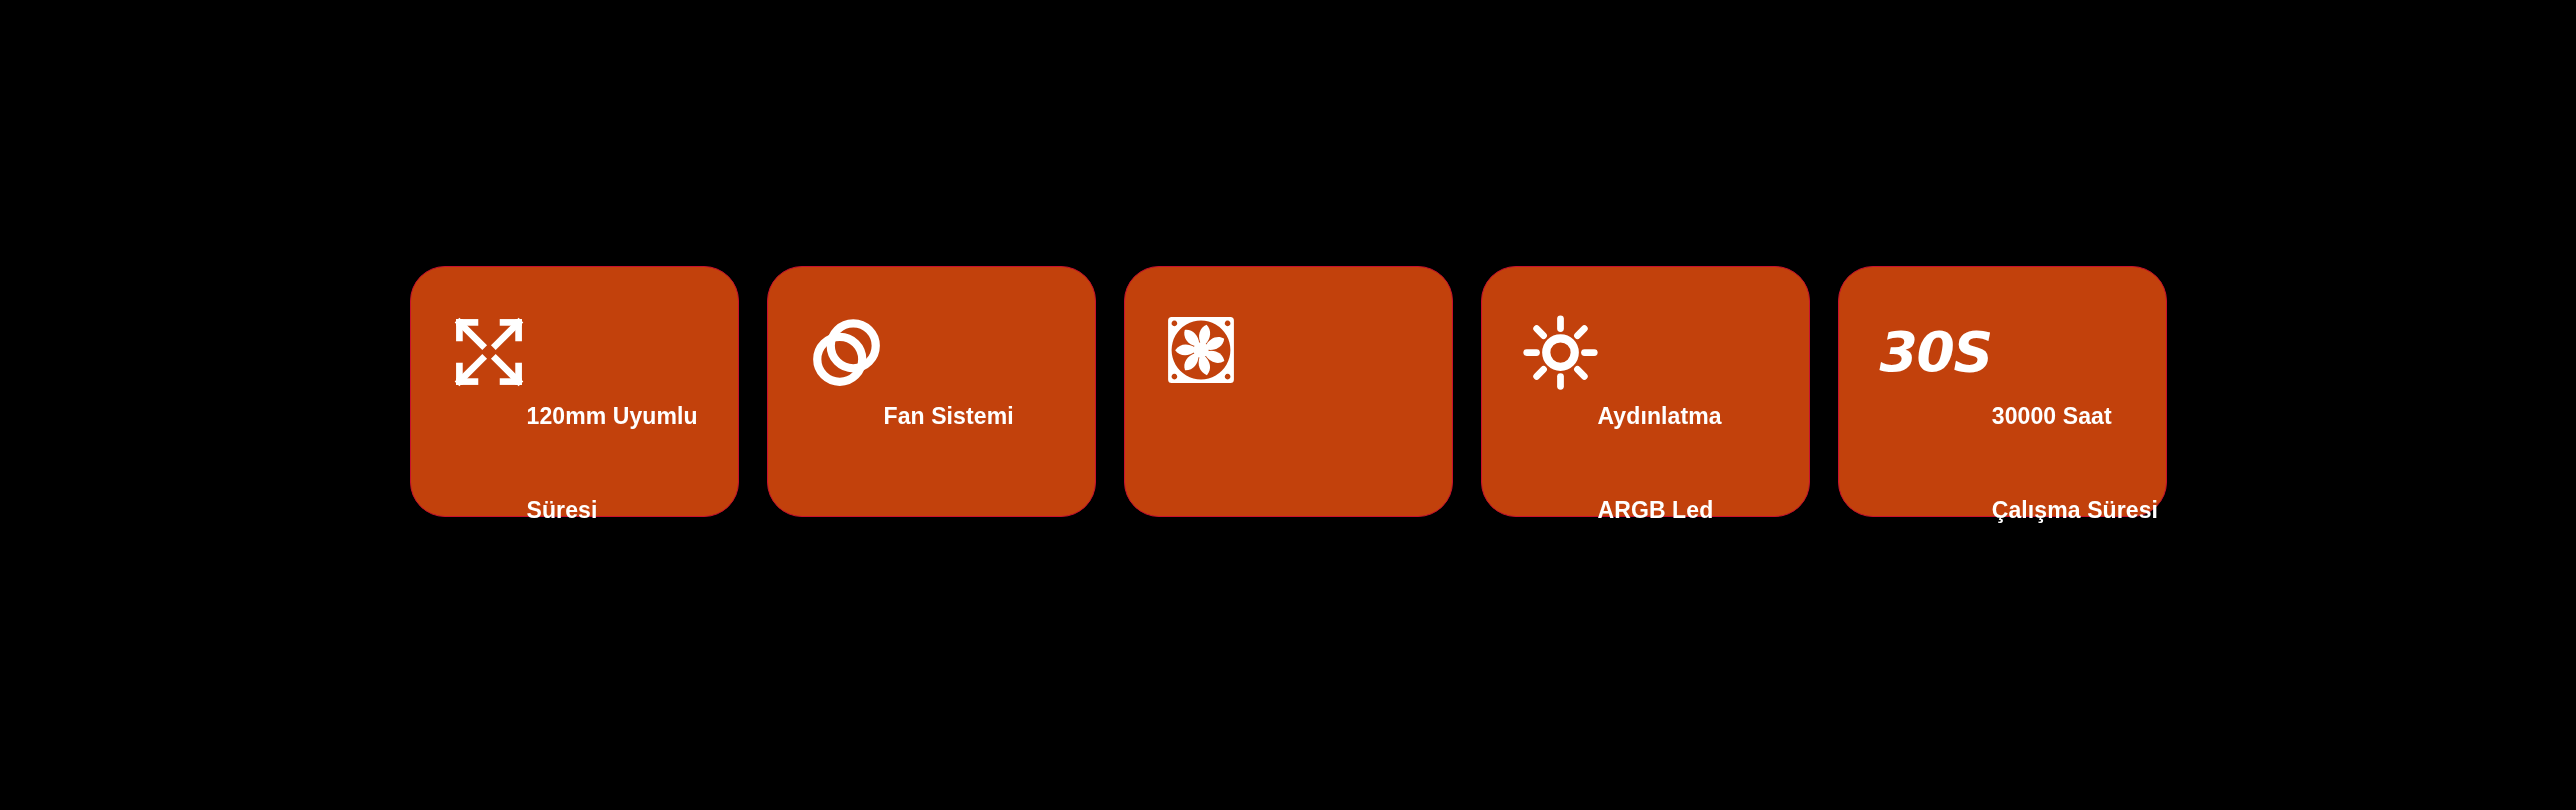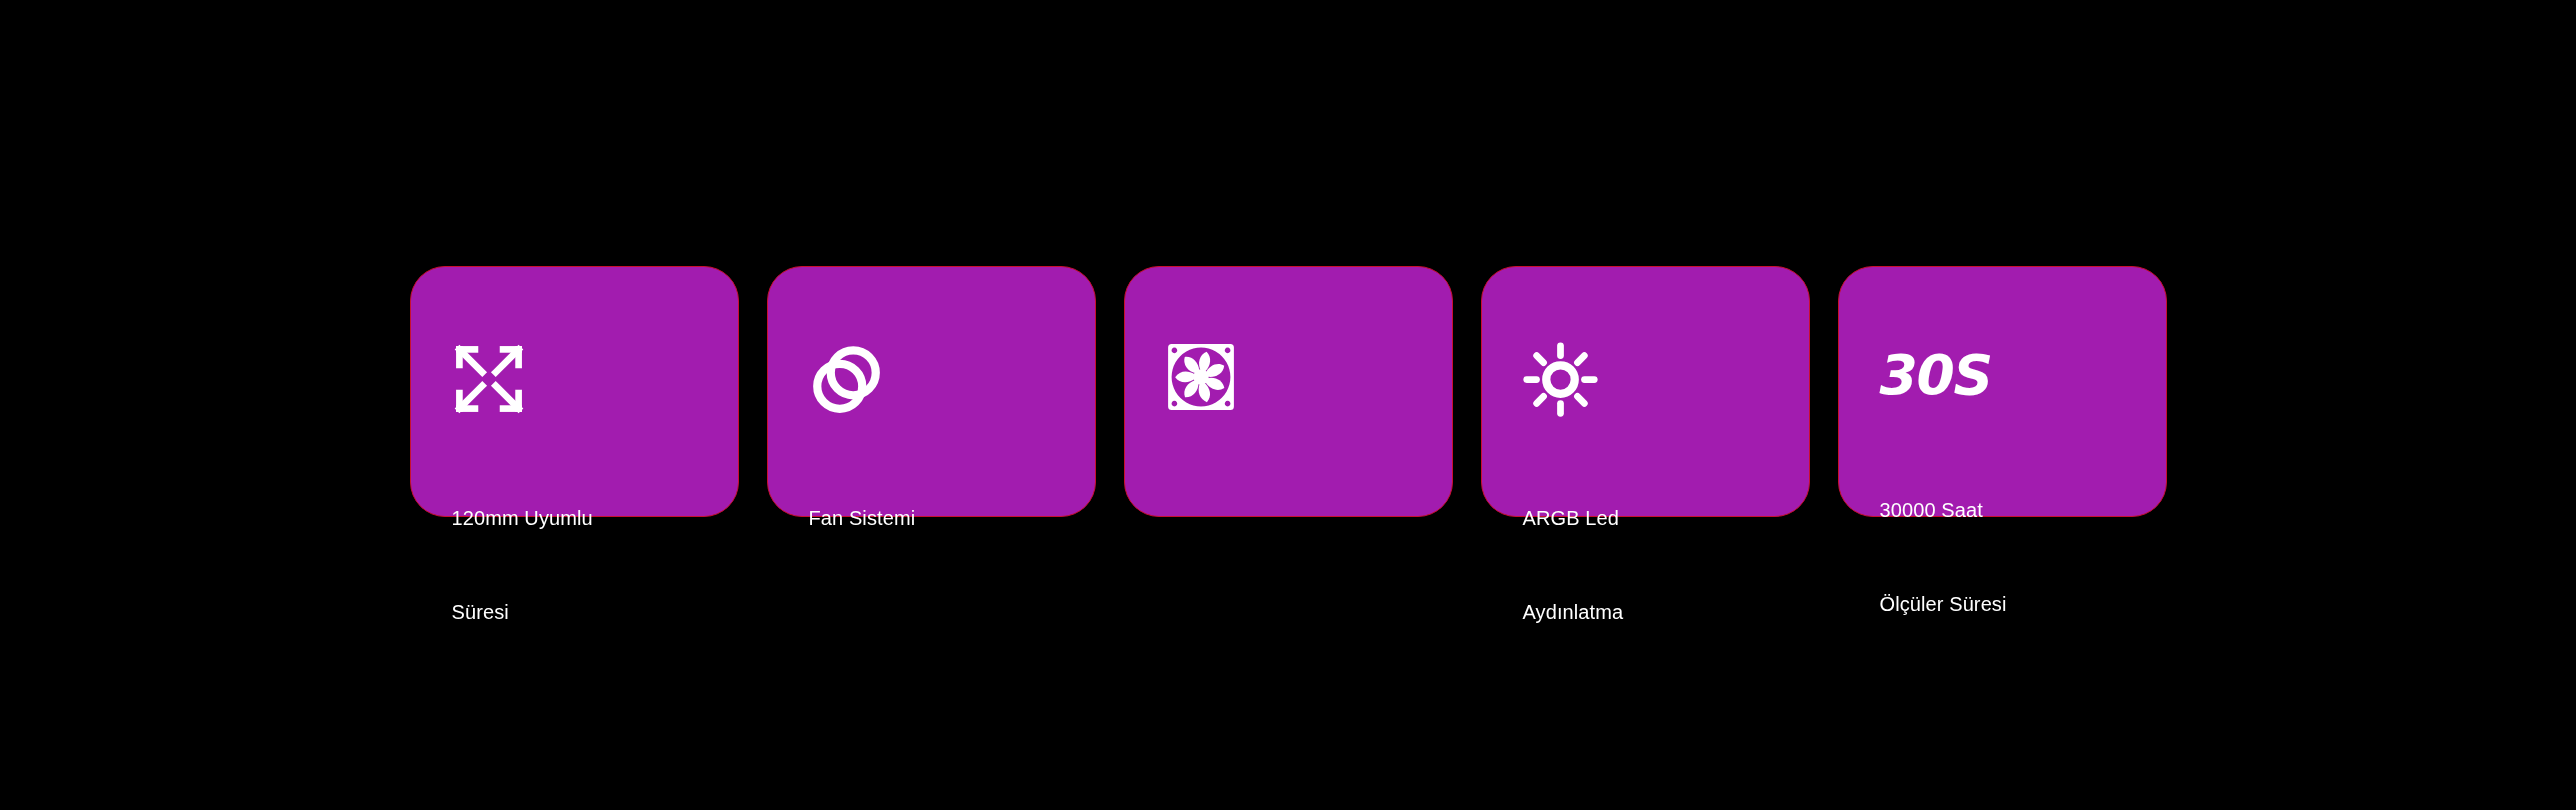--- a/index.html
+++ b/index.html
@@ -33,24 +33,24 @@
     gap: 28px;
     margin-top: -29px;
   }
 
   .feature-card {
     box-sizing: border-box;
     width: 329px;
     height: 251px;
     border: 1.3px solid #c8102e;
     border-radius: 35px;
-    background: #a21caf;
-    padding: 75px 0 0 41px;
+    background: #c2410c;
+    padding: 48px 0 0 41px;
     display: flex;
-    flex-direction: column;
+    flex-direction: row;
     position: relative;
   }
 
   .card-icon {
     width: 75px;
     height: 75px;
     display: block;
     flex: 0 0 auto;
   }
   .card-icon svg {
@@ -74,23 +74,23 @@
     line-height: 67px;
     letter-spacing: -1.3px;
     height: 75px;
     display: flex;
     align-items: center;
   }
 
   .card-caption {
     margin-top: 23px;
     color: #ffffff;
-    font-size: 20px;
+    font-size: 23px;
     line-height: 31.5px;
-    font-weight: 400;
+    font-weight: 700;
     letter-spacing: 0.1px;
     white-space: pre;
   }
   .caption-line {
     display: block;
   }
 </style>
 </head>
 <body>
 
@@ -172,28 +172,28 @@
             <path d="M5 50 L18 50"></path>
             <path d="M82 50 L95 50"></path>
             <path d="M18.2 18.2 L27.4 27.4"></path>
             <path d="M72.6 72.6 L81.8 81.8"></path>
             <path d="M81.8 18.2 L72.6 27.4"></path>
             <path d="M27.4 72.6 L18.2 81.8"></path>
           </g>
         </svg>
       </div>
       <div class="card-caption">
+        <span class="caption-line">Aydınlatma</span>
         <span class="caption-line">ARGB Led</span>
-        <span class="caption-line">Aydınlatma</span>
       </div>
     </div>
 
     <div class="feature-card">
       <div class="icon-text">30S</div>
       <div class="card-caption">
         <span class="caption-line">30000 Saat</span>
-        <span class="caption-line">Ölçüler Süresi</span>
+        <span class="caption-line">Çalışma Süresi</span>
       </div>
     </div>
 
   </div>
 </div>
 
 
 </body></html>

